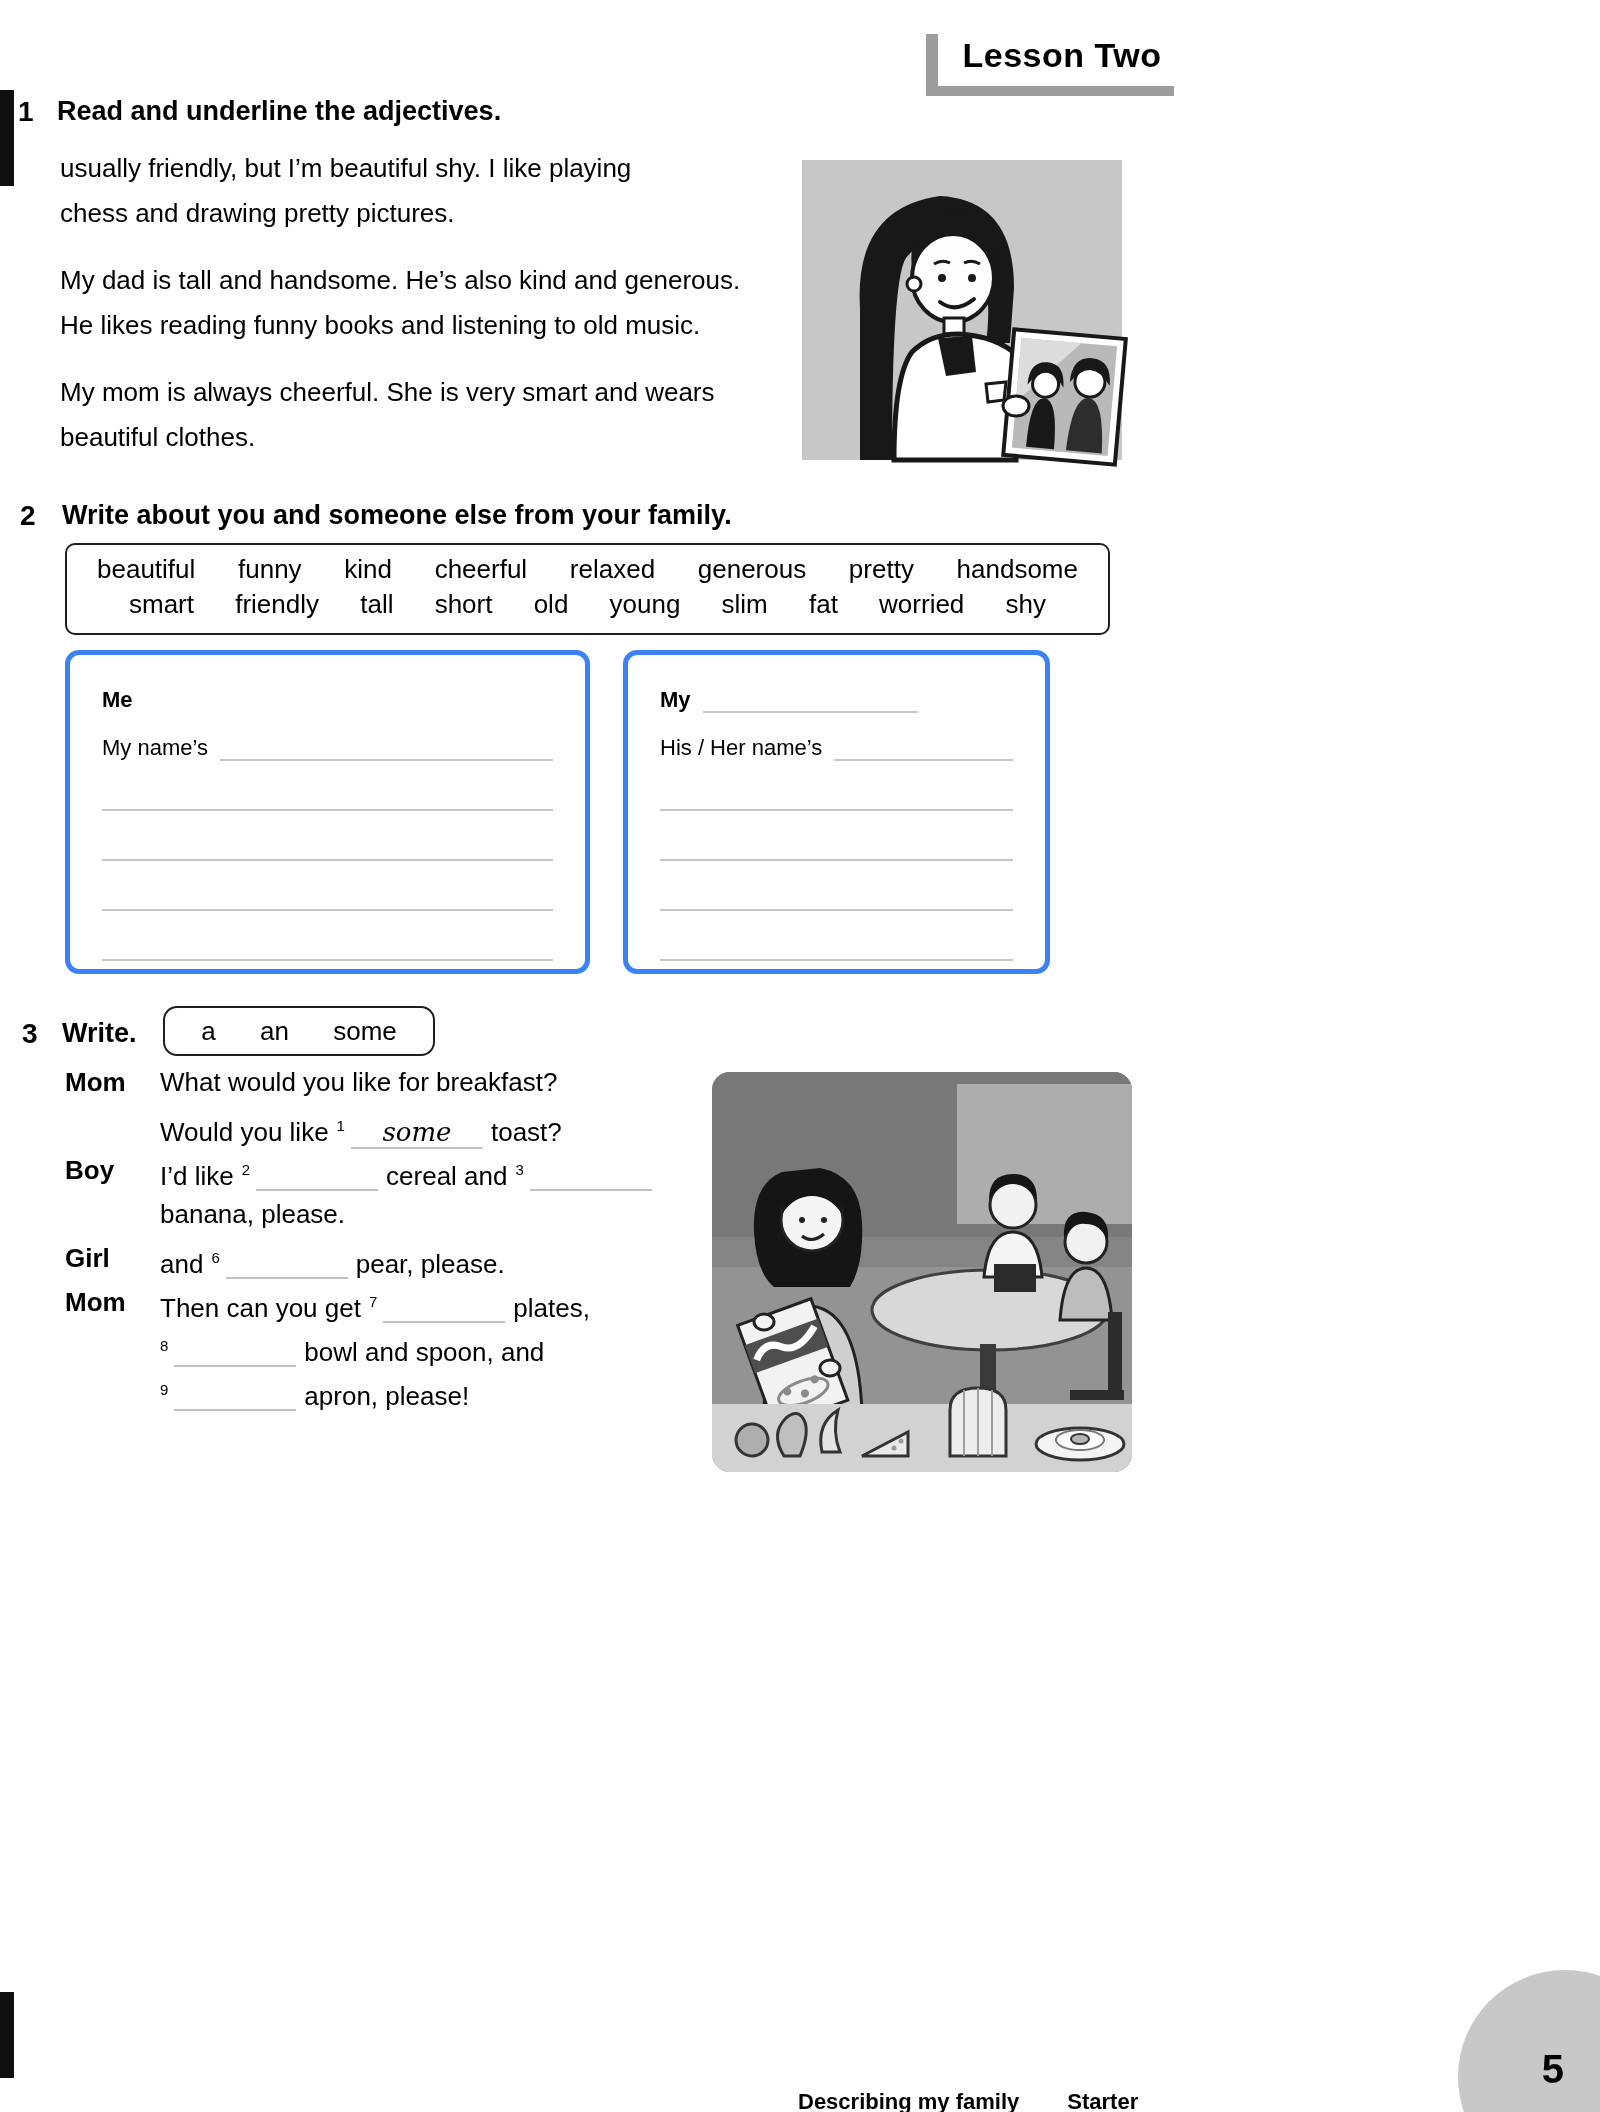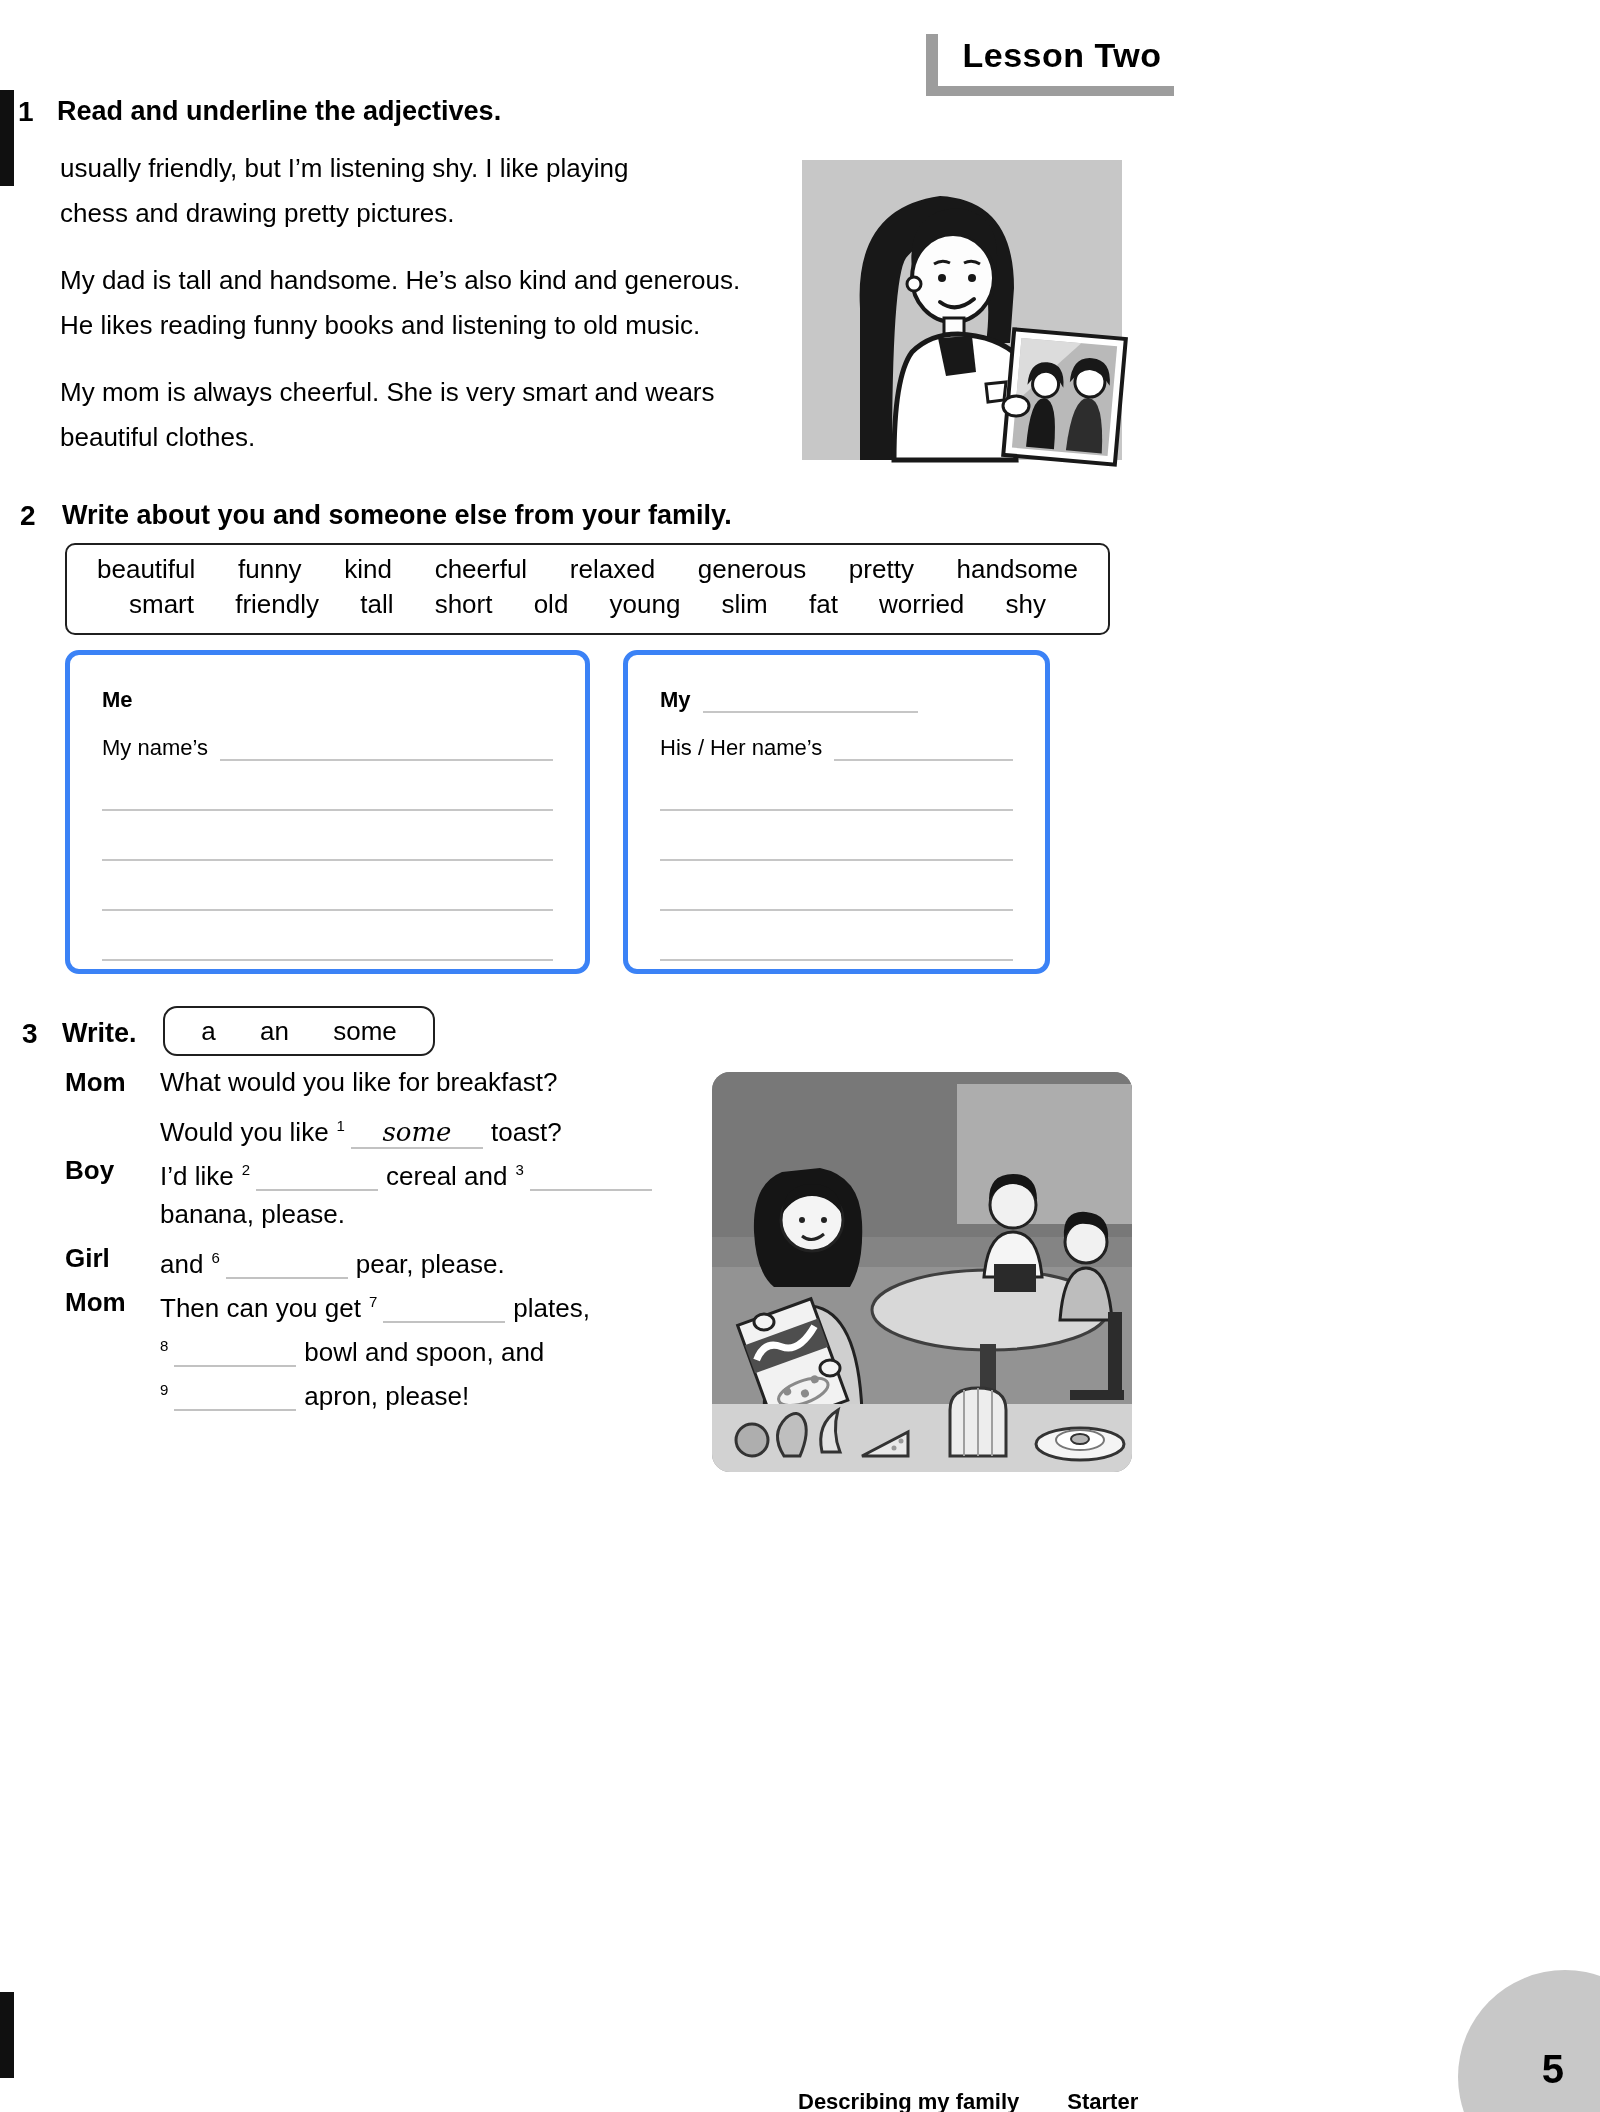--- a/index.html
+++ b/index.html
@@ -96,21 +96,21 @@
 
   <div class="lesson-badge">
     <span>Lesson Two</span>
   </div>
 
   <div class="h num sec1-num">1</div>
   <div class="h sec1-title">Read and underline the adjectives.</div>
 
   <div class="reading">
     <div class="para">
-      <div>usually friendly, but I’m listening shy. I like playing</div>
+      <div>usually friendly, but I’m beautiful shy. I like playing</div>
       <div>chess and drawing pretty pictures.</div>
     </div>
     <div class="para">
       <div>My dad is tall and handsome. He’s also kind and generous.</div>
       <div>He likes reading funny books and listening to old music.</div>
     </div>
     <div class="para">
       <div>My mom is always cheerful. She is very smart and wears</div>
       <div>beautiful clothes.</div>
     </div>

